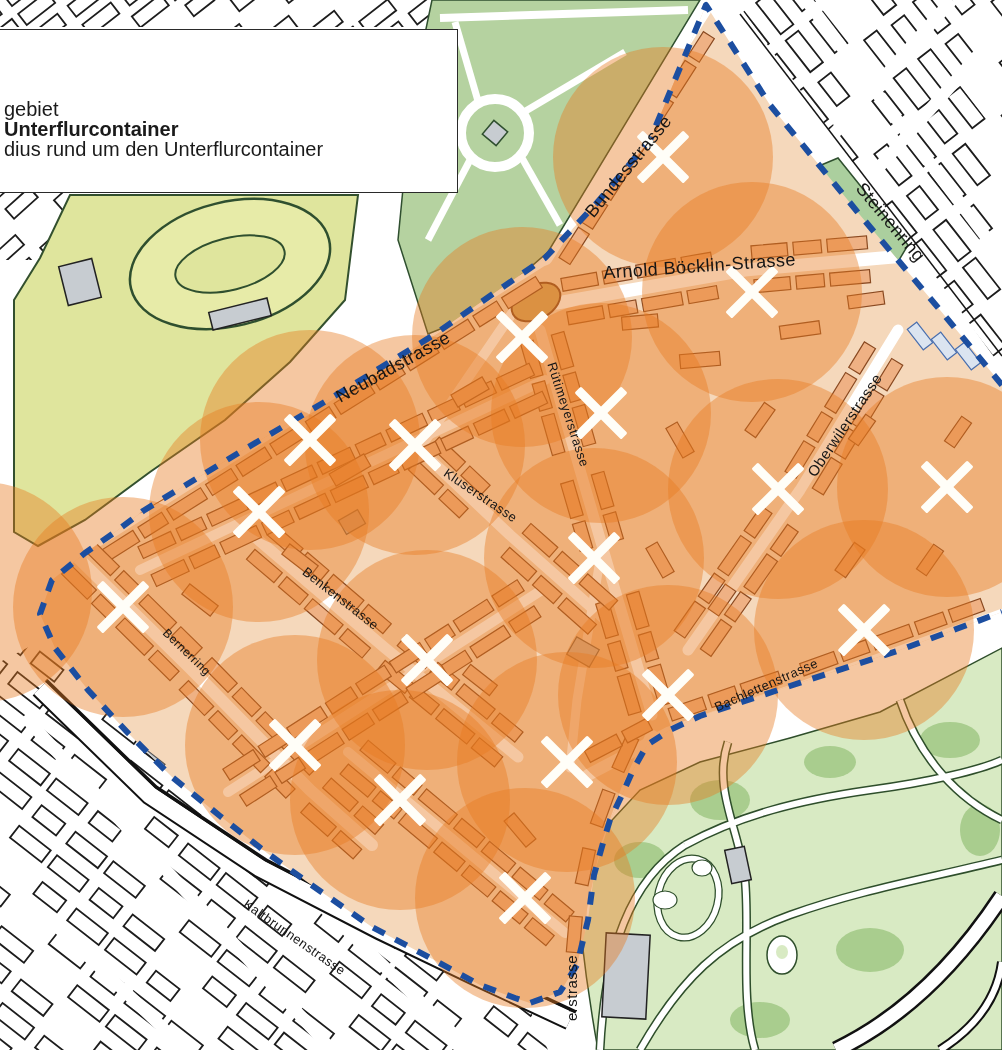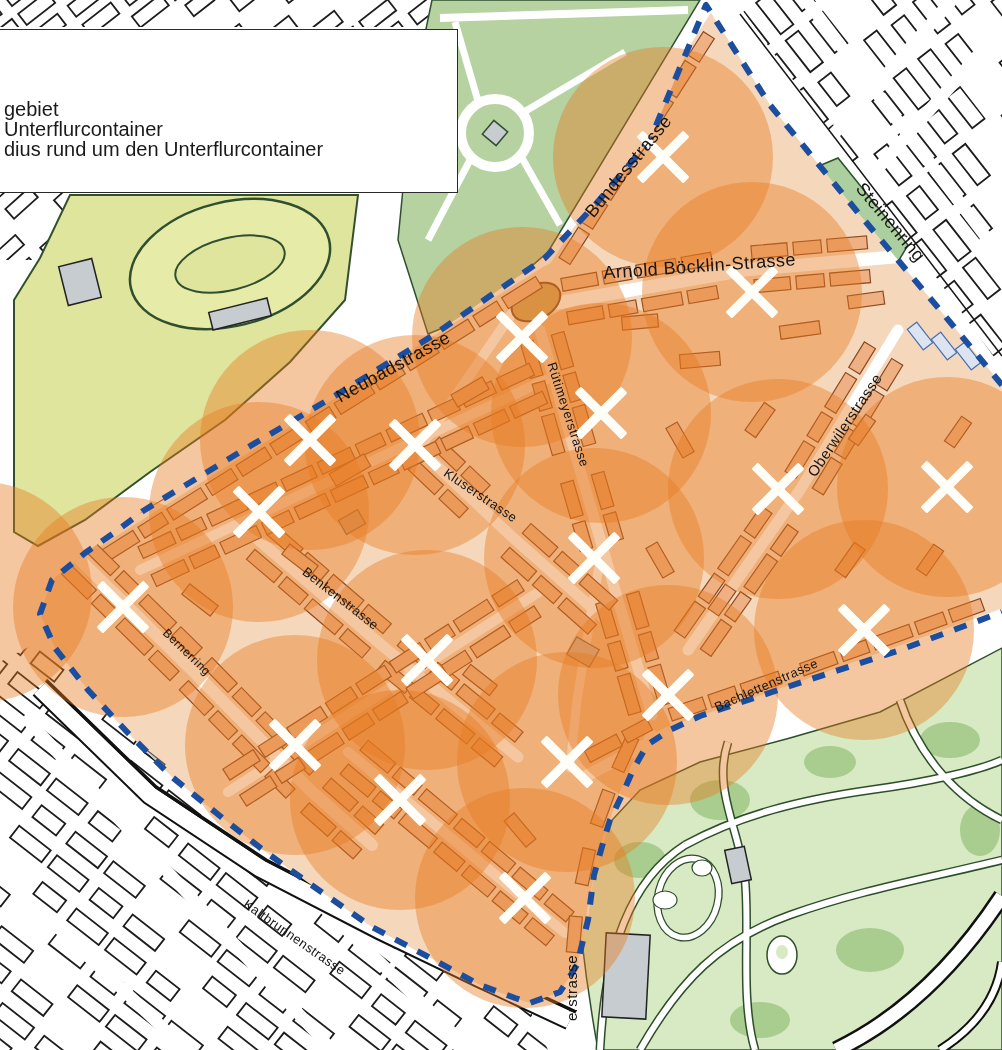--- a/index.html
+++ b/index.html
@@ -2,21 +2,21 @@
 <html><head>
 <meta charset="utf-8">
 <style>
   html,body{margin:0;padding:0;background:#fff;}
   #stage{position:relative;width:1002px;height:1050px;overflow:hidden;background:#fff;
          font-family:"Liberation Sans", sans-serif;}
   #map{position:absolute;left:0;top:0;}
   .legend{position:absolute;left:-24px;top:29px;width:482px;height:164px;background:#ffffff;
           border:1.5px solid #2a2a2a;box-sizing:border-box;z-index:5;}
   .legend-line{position:absolute;left:27px;font-size:20px;color:#1a1a1a;white-space:nowrap;}
-  .l1{top:68px;} .l2{top:88px;} .l3{top:108px;}
+  .l1{top:68px;} .l2{top:88px;font-weight:bold;} .l3{top:108px;}
   svg text{font-family:"Liberation Sans", sans-serif;fill:#151515;}
 </style>
 </head>
 <body>
 
 <div id="stage">
   <svg id="map" width="1002" height="1050" viewBox="0 0 1002 1050">
     <defs id="defs">
         <clipPath id="clip-d1">
           <polygon points="735,0 1002,0 1002,368 748,18"></polygon>

